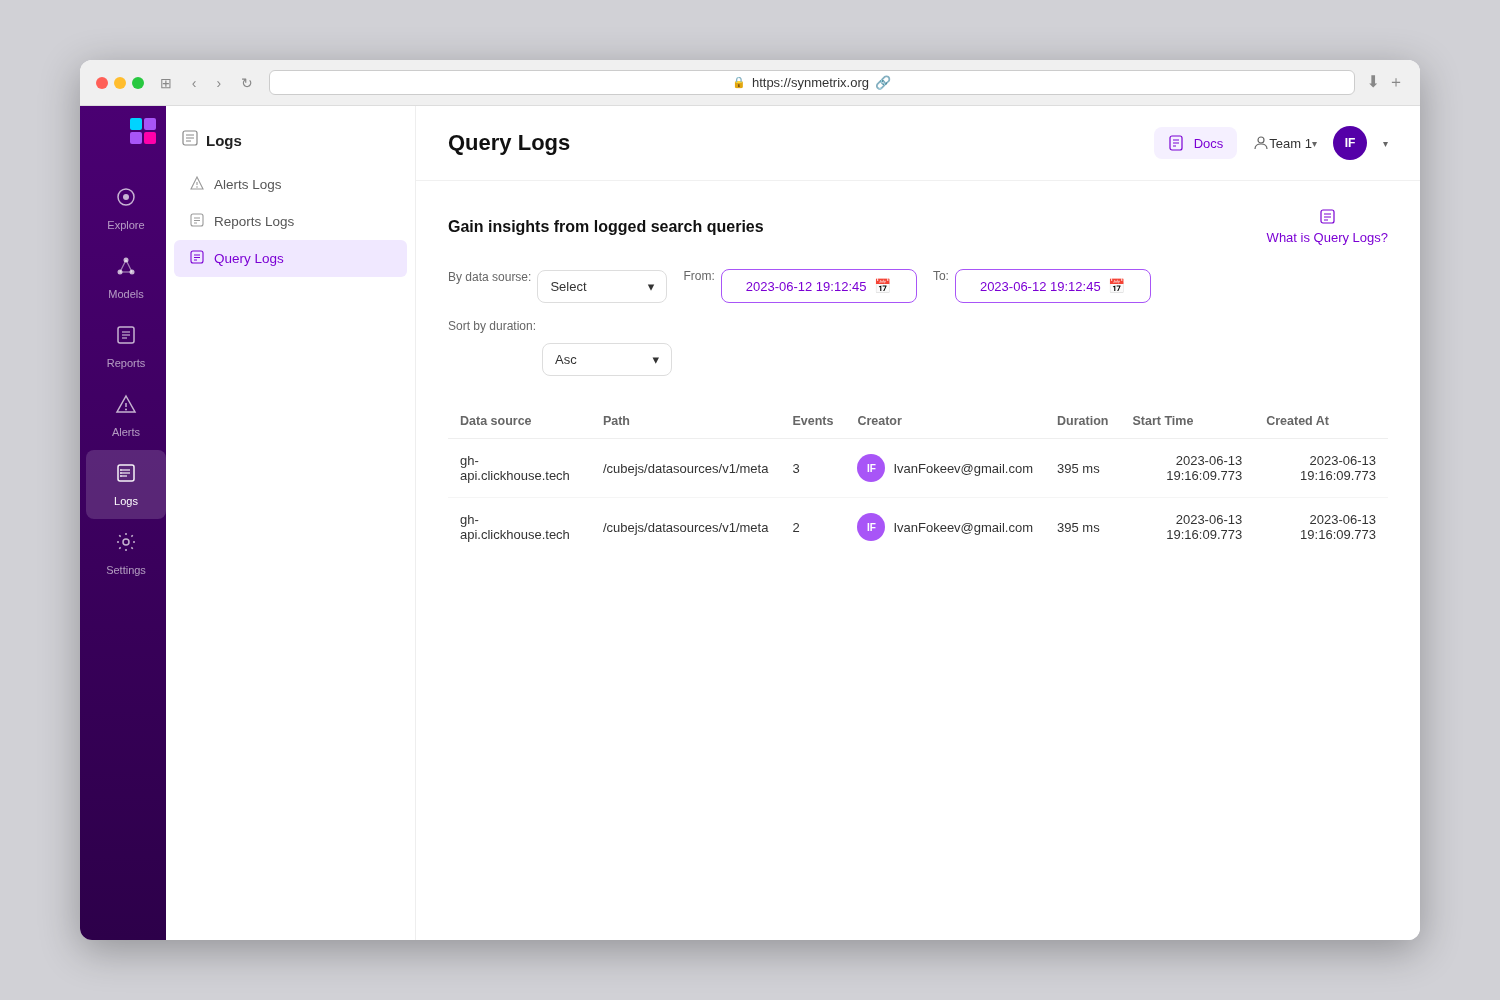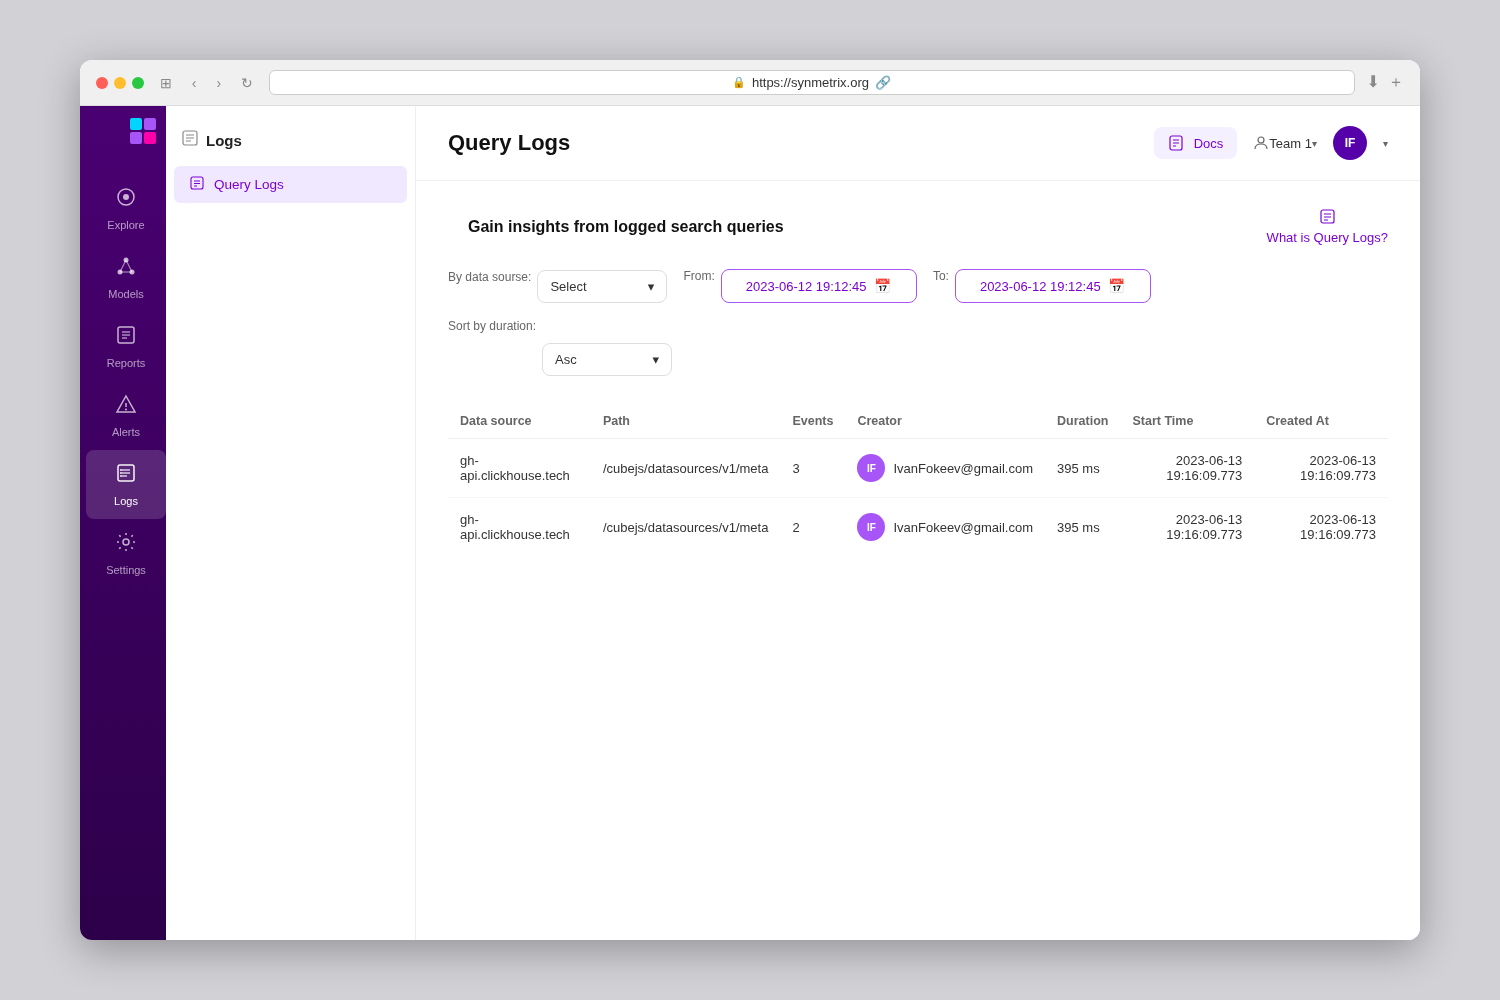--- a/index.html
+++ b/index.html
@@ -195,21 +195,20 @@
     .section-header {
       display: flex;
       align-items: center;
       justify-content: space-between;
       margin-bottom: 24px;
     }
     .section-title {
       font-size: 16px;
       font-weight: 600;
       color: #111;
-      margin-left: 20px;
     }
     .what-is-link {
       display: flex;
       align-items: center;
       gap: 6px;
       color: #7b00d4;
       font-size: 13px;
       cursor: pointer;
       text-decoration: none;
       font-weight: 500;
@@ -434,21 +433,42 @@
           <svg width="16" height="16" viewBox="0 0 16 16" fill="none">
               <rect x="1" y="1" width="14" height="14" rx="2" stroke="#888" stroke-width="1.2"></rect>
               <line x1="4" y1="5" x2="12" y2="5" stroke="#888" stroke-width="1"></line>
               <line x1="4" y1="8" x2="12" y2="8" stroke="#888" stroke-width="1"></line>
               <line x1="4" y1="11" x2="9" y2="11" stroke="#888" stroke-width="1"></line>
             </svg>
         </span>
         <span>Logs</span>
       </div>
 
-
+      <div class="sidebar-menu-item">
+        <span class="sidebar-menu-icon">
+          <svg width="14" height="14" viewBox="0 0 14 14" fill="none">
+              <path d="M7 1L13 13H1L7 1Z" stroke="#999" stroke-width="1.1" fill="none"></path>
+              <line x1="7" y1="6" x2="7" y2="9" stroke="#999" stroke-width="1.1"></line>
+              <circle cx="7" cy="11" r="0.8" fill="#999"></circle>
+            </svg>
+        </span>
+        <span>Alerts Logs</span>
+      </div>
+
+      <div class="sidebar-menu-item">
+        <span class="sidebar-menu-icon">
+          <svg width="14" height="14" viewBox="0 0 14 14" fill="none">
+              <rect x="1" y="1" width="12" height="12" rx="2" stroke="#999" stroke-width="1.1"></rect>
+              <line x1="4" y1="5" x2="10" y2="5" stroke="#999" stroke-width="1"></line>
+              <line x1="4" y1="7.5" x2="10" y2="7.5" stroke="#999" stroke-width="1"></line>
+              <line x1="4" y1="10" x2="7" y2="10" stroke="#999" stroke-width="1"></line>
+            </svg>
+        </span>
+        <span>Reports Logs</span>
+      </div>
 
       <div class="sidebar-menu-item active">
         <span class="sidebar-menu-icon">
           <svg width="14" height="14" viewBox="0 0 14 14" fill="none">
               <rect x="1" y="1" width="12" height="12" rx="2" stroke="#7b00d4" stroke-width="1.1"></rect>
               <line x1="4" y1="5" x2="10" y2="5" stroke="#7b00d4" stroke-width="1"></line>
               <line x1="4" y1="7.5" x2="10" y2="7.5" stroke="#7b00d4" stroke-width="1"></line>
               <line x1="4" y1="10" x2="7" y2="10" stroke="#7b00d4" stroke-width="1"></line>
             </svg>
         </span>

